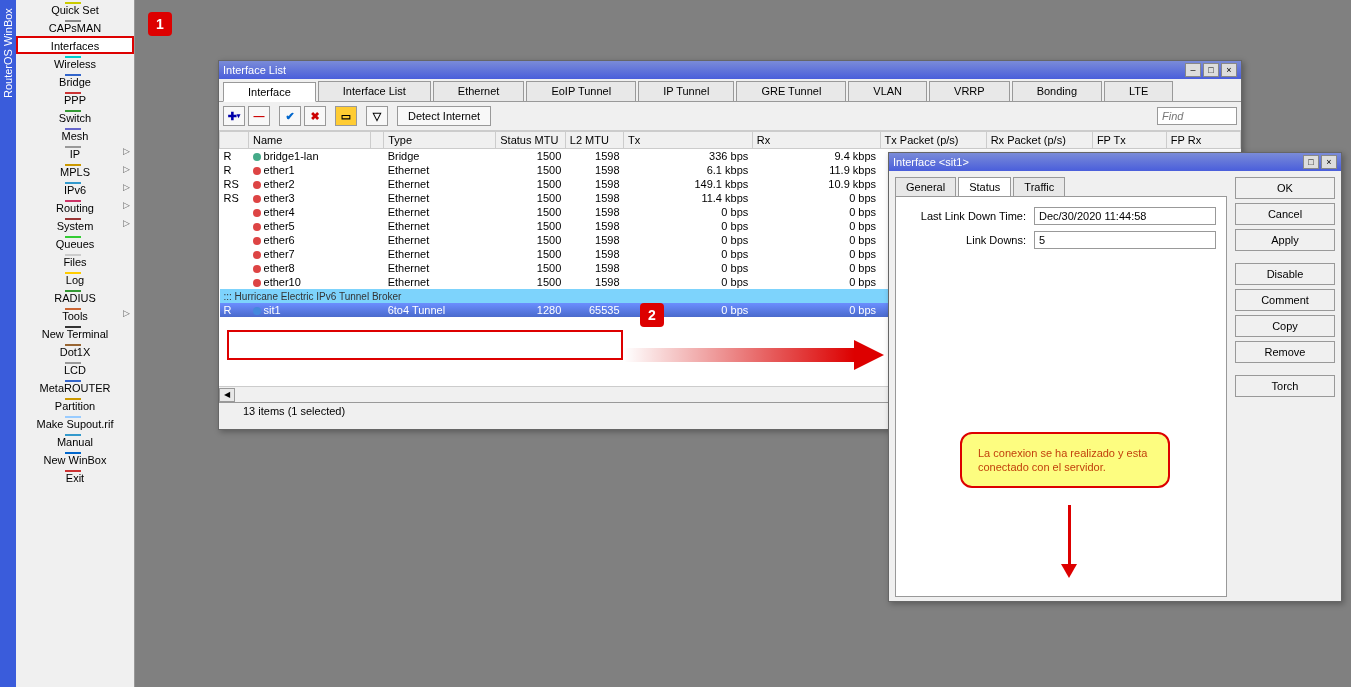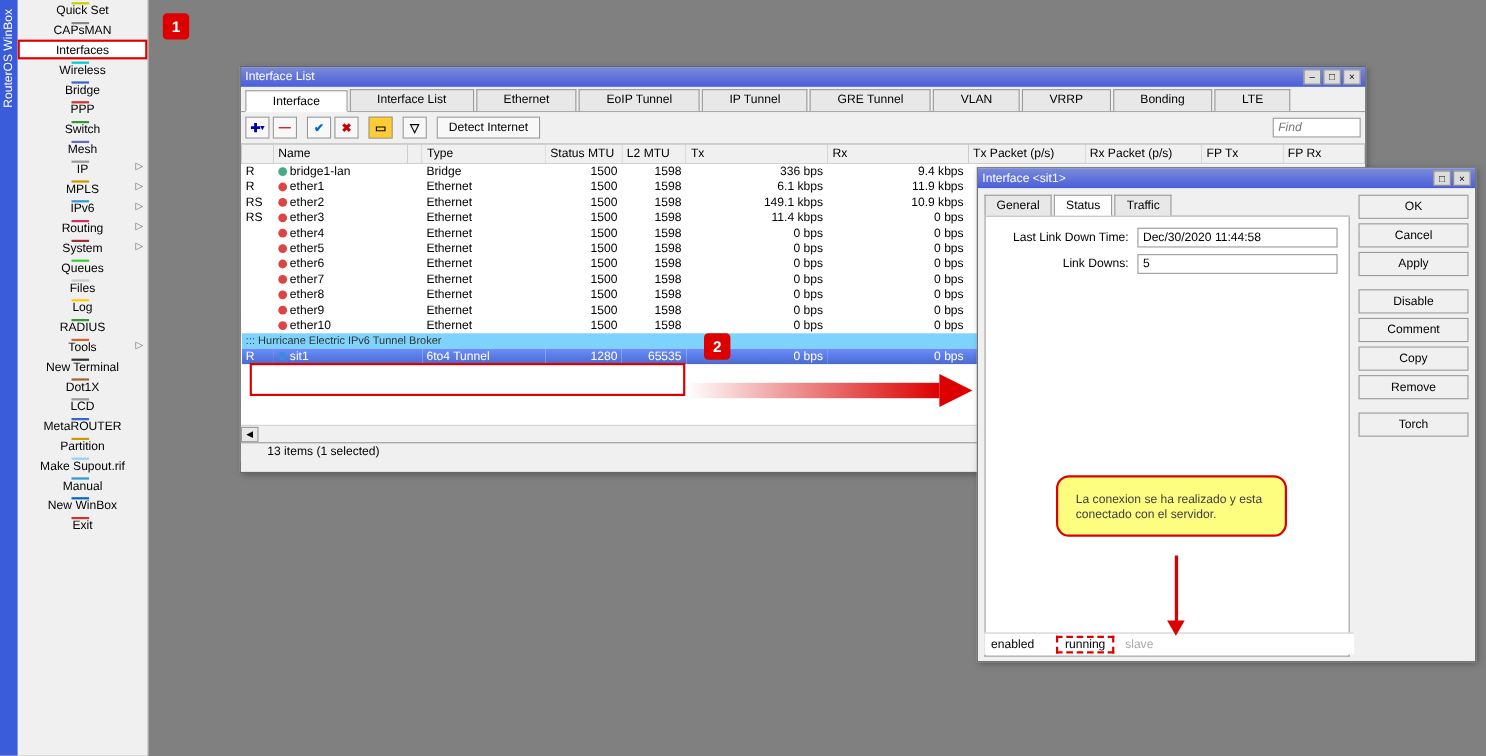--- a/index.html
+++ b/index.html
@@ -57,21 +57,21 @@
 .action-btn { display:block; width:100%; height:22px; margin-bottom:4px; border:1px solid #999; background:#f0f0f0; cursor:pointer; }
 
 .status-footer { position:absolute; bottom:6px; left:6px; right:110px; background:#fff; border-top:1px solid #ccc; display:flex; padding:2px; font-size:11px; height:20px; align-items:center; }
 .status-item { padding:0 20px 0 4px; }
 .running-box { border:2px dashed #d00; padding:0 6px; color:#000; }
 .slave { color:#aaa; padding-left:10px; }
 
 
 .marker { position:absolute; background:#d00; color:#fff; font-weight:bold; font-size:14px; width:24px; height:24px; border-radius:4px; display:flex; align-items:center; justify-content:center; z-index:50; }
 .red-box { position:absolute; border:2px solid #d00; pointer-events:none; z-index:40; }
-.callout { position:absolute; background:#fdfd80; border:2px solid #d00; border-radius:12px; padding:12px 16px; width:210px; z-index:60; font-size:12px; color:#404040; }
+.callout { position:absolute; background:#fdfd80; border:2px solid #d00; border-radius:12px; padding:12px 16px; width:210px; z-index:60; font-size:12px; color:#c2410c; }
 .callout-arrow-line { position:absolute; background:#d00; z-index:55; }
 .callout-arrowhead { position:absolute; width:0; height:0; border-left:8px solid transparent; border-right:8px solid transparent; border-top:14px solid #d00; z-index:55; }
 
 .icon-dot { display:inline-block; width:8px; height:8px; border-radius:50%; margin-right:3px; vertical-align:middle; }
 .ic-bridge{ background:#4a8; } .ic-eth{ background:#d44; } .ic-sit{ background:#48d; }
 
 svg.gradient-arrow { position:absolute; z-index:44; pointer-events:none; }
 </style>
 </head>
 <body>
@@ -353,34 +353,20 @@
             <td class="num">0 bps</td>
             <td class="num">0 bps</td>
             <td></td>
             <td></td>
             <td></td>
             <td></td>
           </tr>
           <tr>
             <td></td>
             <td><span class="icon-dot ic-eth"></span>ether8</td>
-            <td></td>
-            <td>Ethernet</td>
-            <td class="num">1500</td>
-            <td class="num">1598</td>
-            <td class="num">0 bps</td>
-            <td class="num">0 bps</td>
-            <td></td>
-            <td></td>
-            <td></td>
-            <td></td>
-          </tr>
-          <tr>
-            <td></td>
-            <td><span class="icon-dot ic-eth"></span>ether9</td>
             <td></td>
             <td>Ethernet</td>
             <td class="num">1500</td>
             <td class="num">1598</td>
             <td class="num">0 bps</td>
             <td class="num">0 bps</td>
             <td></td>
             <td></td>
             <td></td>
             <td></td>
@@ -456,25 +442,20 @@
         <button class="action-btn">OK</button>
         <button class="action-btn">Cancel</button>
         <button class="action-btn">Apply</button>
         <button class="action-btn" style="margin-top: 12px;">Disable</button>
         <button class="action-btn">Comment</button>
         <button class="action-btn">Copy</button>
         <button class="action-btn">Remove</button>
         <button class="action-btn" style="margin-top: 12px;">Torch</button>
       </div>
   </div>
-  <div class="status-footer">
-    <span class="status-item">enabled</span>
-    <span class="running-box">running</span>
-    <span class="slave">slave</span>
-  </div>
 </div>
 
 <div class="marker" style="left:148px; top:12px;">1</div>
 <div class="marker" style="left:640px; top:303px;">2</div>
 <div class="red-box" style="left:227px; top:330px; width:396px; height:30px;"></div>
 <svg class="gradient-arrow" style="left:624px; top:340px;" width="260" height="30">
   <defs>
       <linearGradient id="ga" x1="0" x2="1">
         <stop offset="0" stop-color="rgba(208,0,0,0)"></stop>
         <stop offset="1" stop-color="#d00"></stop>

